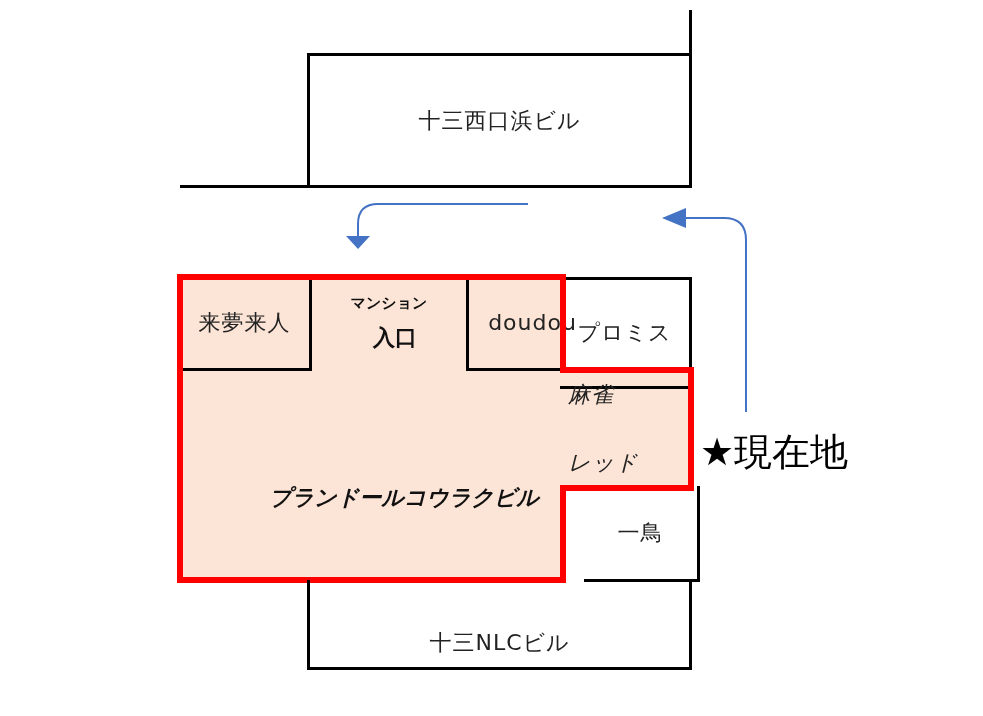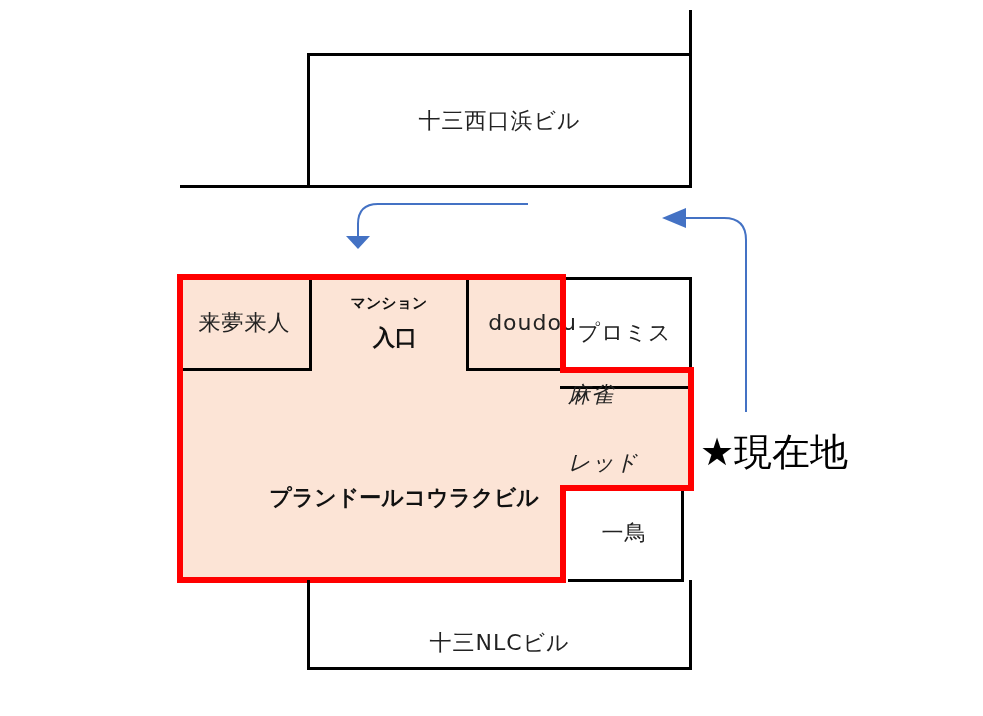--- a/index.html
+++ b/index.html
@@ -22,41 +22,41 @@
 <div class="blk" style="left:307px;top:53px;width:385px;height:135px;">
   <span class="lbl">十三西口浜ビル</span>
 </div>
 
 <div class="abs pink" style="left:180px;top:277px;width:384px;height:303px;"></div>
 <div class="abs pink" style="left:563px;top:370px;width:128px;height:118px;"></div>
 
 <div class="blk" style="left:560px;top:277px;width:132px;height:112px;border-left:none;">
   <span class="lbl">プロミス</span>
 </div>
-<div class="blk" style="left:568px;top:486px;width:116px;height:96px;border-left:none;border-top:none;">
+<div class="blk" style="left:584px;top:486px;width:116px;height:96px;border-left:none;border-top:none;">
   <span class="lbl">一鳥</span>
 </div>
 
 <div class="blk" style="left:180px;top:277px;width:132px;height:94px;border-left:none;border-top:none;">
   <span class="lbl">来夢来人</span>
 </div>
 <div class="abs" style="left:312px;top:290px;width:122px;height:80px;text-align:center;">
   <div class="bold" style="font-size:15px;margin-top:4px;">マンション</div>
   <div class="bold" style="font-size:22px;margin-top:10px;padding-left:12px;">入口</div>
 </div>
 <div class="blk" style="left:433px;top:277px;width:130px;height:94px;border-top:none;border-right:none;margin-left:33px;">
   <span class="lbl">doudou</span>
 </div>
 
 <div class="abs" style="left:568px;top:370px;width:128px;height:118px;text-align:left;font-style:italic;">
   <div class="lbl" style="margin-top:10px;">麻雀</div>
   <div class="lbl" style="margin-top:38px;">レッド</div>
 </div>
 
-<div class="abs bold" style="left:180px;top:483px;width:384px;text-align:center;font-size:22px;">プランドールコウラクビル</div>
+<div class="abs bold" style="left:180px;top:483px;width:384px;text-align:center;font-size:22px;font-style:italic;">プランドールコウラクビル</div>
 
 <div class="redline" style="left:177px;top:274px;width:389px;height:6px;"></div>
 <div class="redline" style="left:177px;top:274px;width:6px;height:309px;"></div>
 <div class="redline" style="left:177px;top:577px;width:389px;height:6px;"></div>
 <div class="redline" style="left:560px;top:274px;width:6px;height:99px;"></div>
 <div class="redline" style="left:560px;top:367px;width:134px;height:6px;"></div>
 <div class="redline" style="left:688px;top:367px;width:6px;height:124px;"></div>
 <div class="redline" style="left:560px;top:485px;width:134px;height:6px;"></div>
 <div class="redline" style="left:560px;top:485px;width:6px;height:98px;"></div>
 

